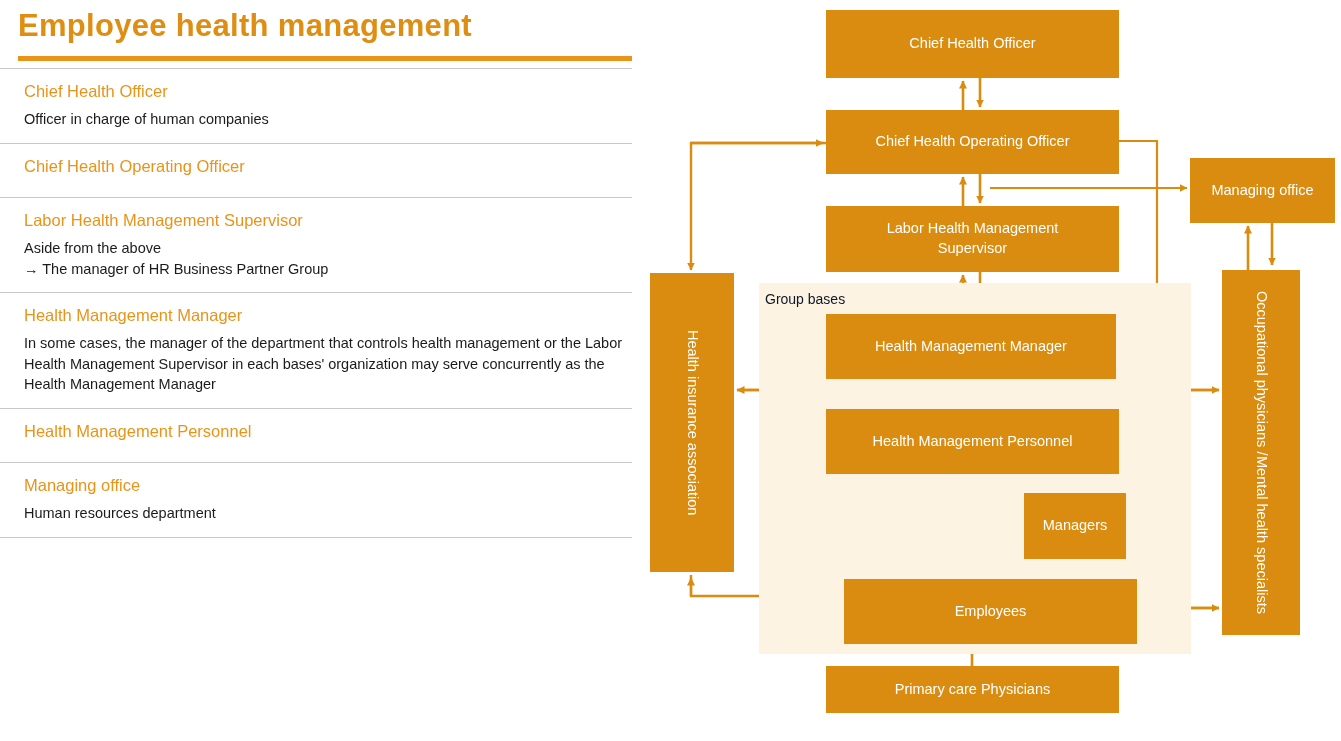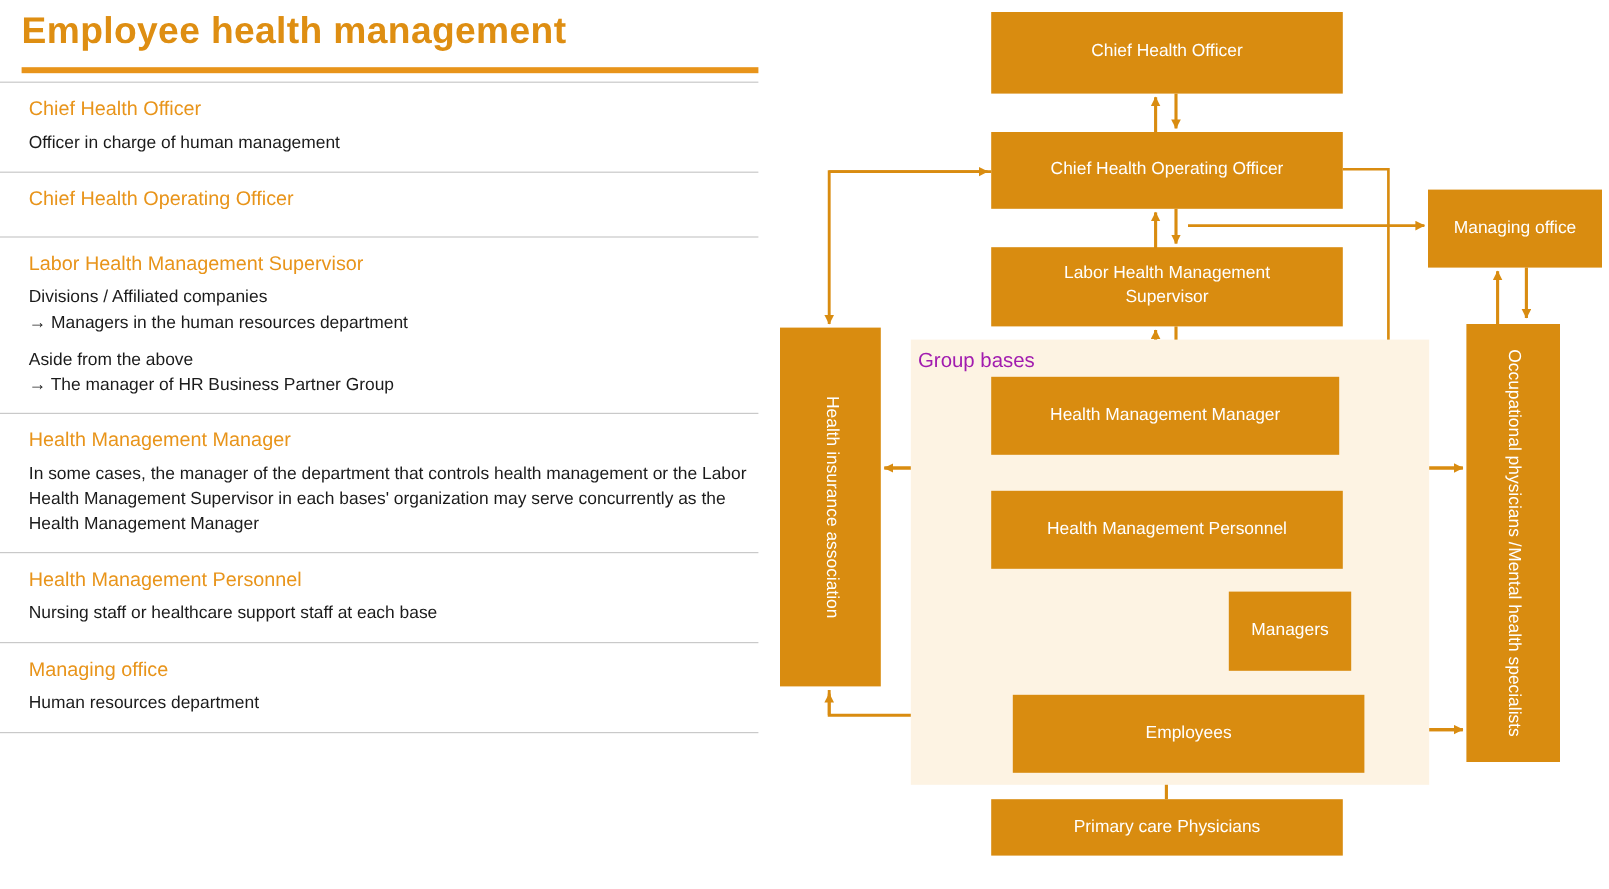--- a/index.html
+++ b/index.html
@@ -62,59 +62,56 @@
     z-index: 3;
   }
   .node.vert { writing-mode: vertical-rl; text-orientation: mixed; }
   #group-bases-panel {
     position: absolute;
     background: #FDF3E3;
     z-index: 1;
   }
   #group-bases-label {
     position: absolute;
-    color: #a21caf; font-size: 17px;
+    color: #0f172a; font-size: 14px;
     z-index: 2; white-space: nowrap;
   }
 </style>
 </head>
 <body>
 
 <div id="left-panel">
   <div id="page-title">Employee health management</div>
   <div id="title-rule"></div>
   <div id="title-rule-thin"></div>
 
   <div class="glossary">
 
     <div class="gl-item">
       <div class="gl-term">Chief Health Officer</div>
-      <div class="gl-def">Officer in charge of human management</div>
+      <div class="gl-def">Officer in charge of human companies</div>
     </div>
 
     <div class="gl-item">
       <div class="gl-term">Chief Health Operating Officer</div>
     </div>
 
     <div class="gl-item">
       <div class="gl-term">Labor Health Management Supervisor</div>
-      <div class="gl-def" style="white-space:pre-line">Divisions / Affiliated companies
-→ Managers in the human resources department</div>
       <div class="gl-def" style="white-space:pre-line">Aside from the above
 → The manager of HR Business Partner Group</div>
     </div>
 
     <div class="gl-item">
       <div class="gl-term">Health Management Manager</div>
       <div class="gl-def">In some cases, the manager of the department that controls health management or the Labor Health Management Supervisor in each bases' organization may serve concurrently as the Health Management Manager</div>
     </div>
 
     <div class="gl-item">
       <div class="gl-term">Health Management Personnel</div>
-      <div class="gl-def">Nursing staff or healthcare support staff at each base</div>
     </div>
 
     <div class="gl-item">
       <div class="gl-term">Managing office</div>
       <div class="gl-def">Human resources department</div>
     </div>
 
   </div>
 </div>
 

